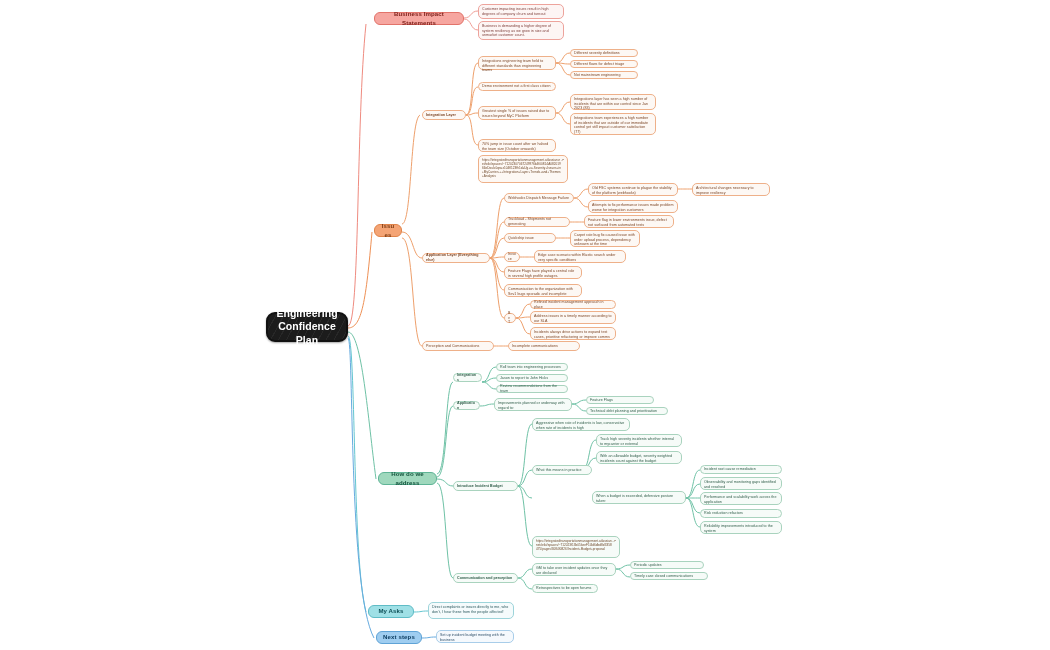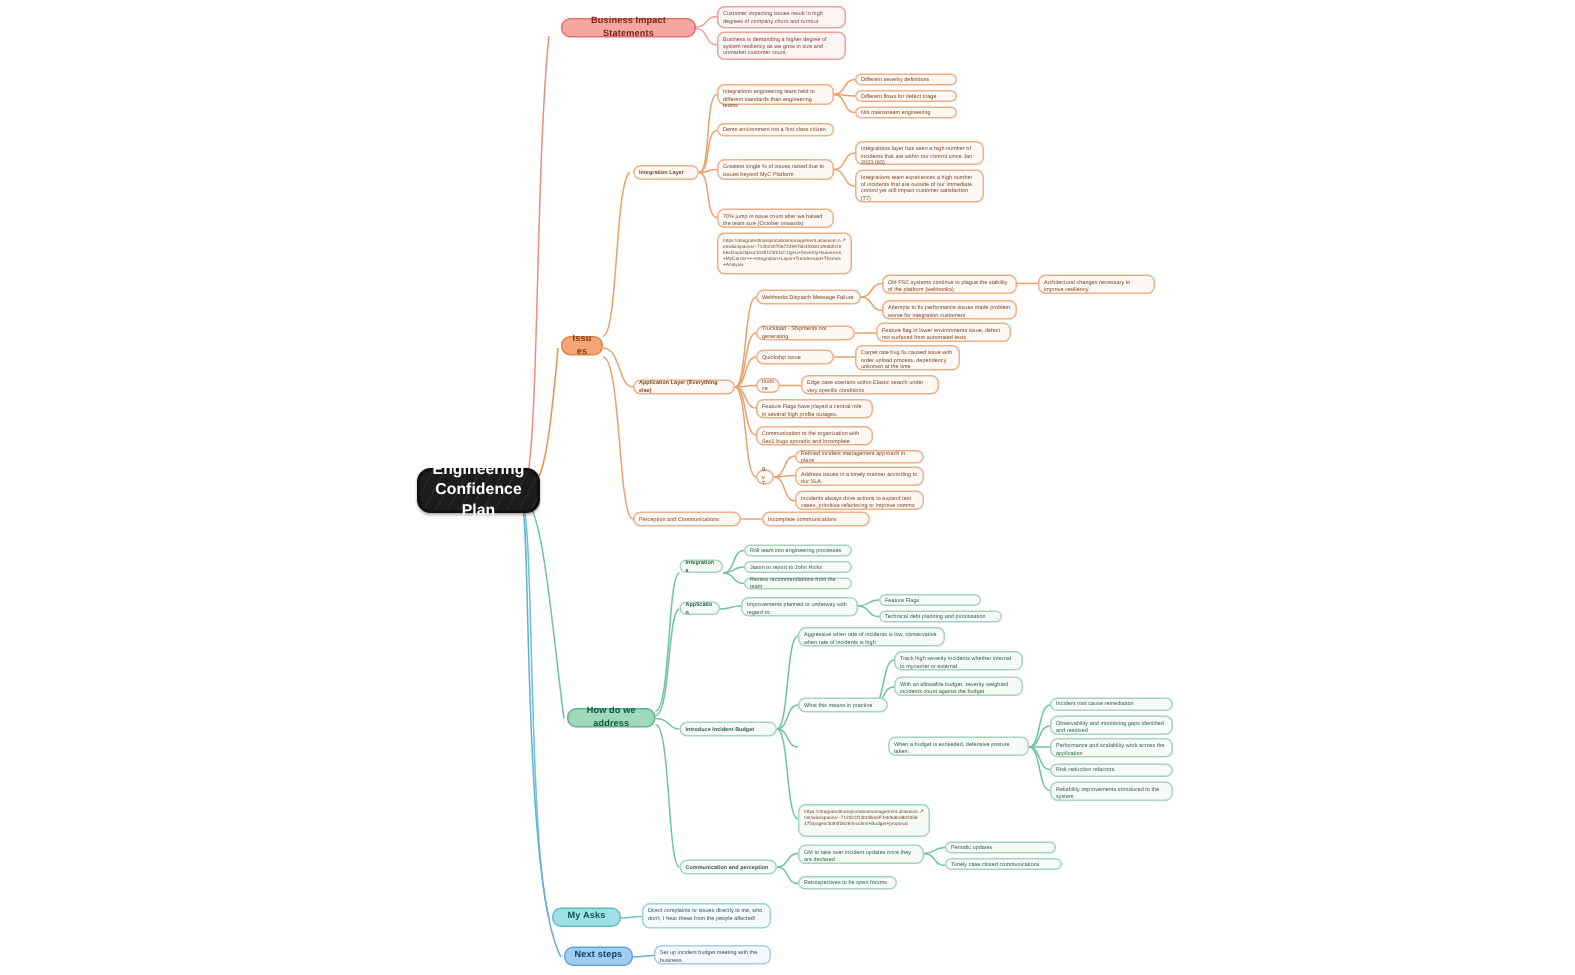--- a/index.html
+++ b/index.html
@@ -140,21 +140,21 @@
       <path d="M518 578 C 526 578, 524 569, 532 569" stroke="#6fc2a6"></path>
       <path d="M518 578 C 526 578, 524 589, 532 589" stroke="#6fc2a6"></path>
       <path d="M616 569 C 624 569, 622 565, 630 565" stroke="#6fc2a6"></path>
       <path d="M616 569 C 624 569, 622 577, 630 577" stroke="#6fc2a6"></path>
 
       <path d="M414 612 C 422 612, 420 611, 428 611" stroke="#63c6d0"></path>
       <path d="M422 638 C 430 638, 428 637, 436 637" stroke="#67abdf"></path>
     </g>
   </svg>
 
-  <div class="node root" style="left:266px;top:312px;width:82px;height:30px;margin-left:12px;">
+  <div class="node root" style="left:266px;top:312px;width:82px;height:30px;">
     <span>Engineering<br>Confidence Plan</span>
   </div>
 
   <div class="node chip red" style="left:374px;top:12px;width:90px;height:13px;">
     <span>Business Impact Statements</span>
   </div>
   <div class="node n-red top" style="left:478px;top:4px;width:86px;height:15px;">
     <span>Customer impacting issues result in high degrees of company churn and turnout</span>
   </div>
   <div class="node n-red top" style="left:478px;top:21px;width:86px;height:19px;">

